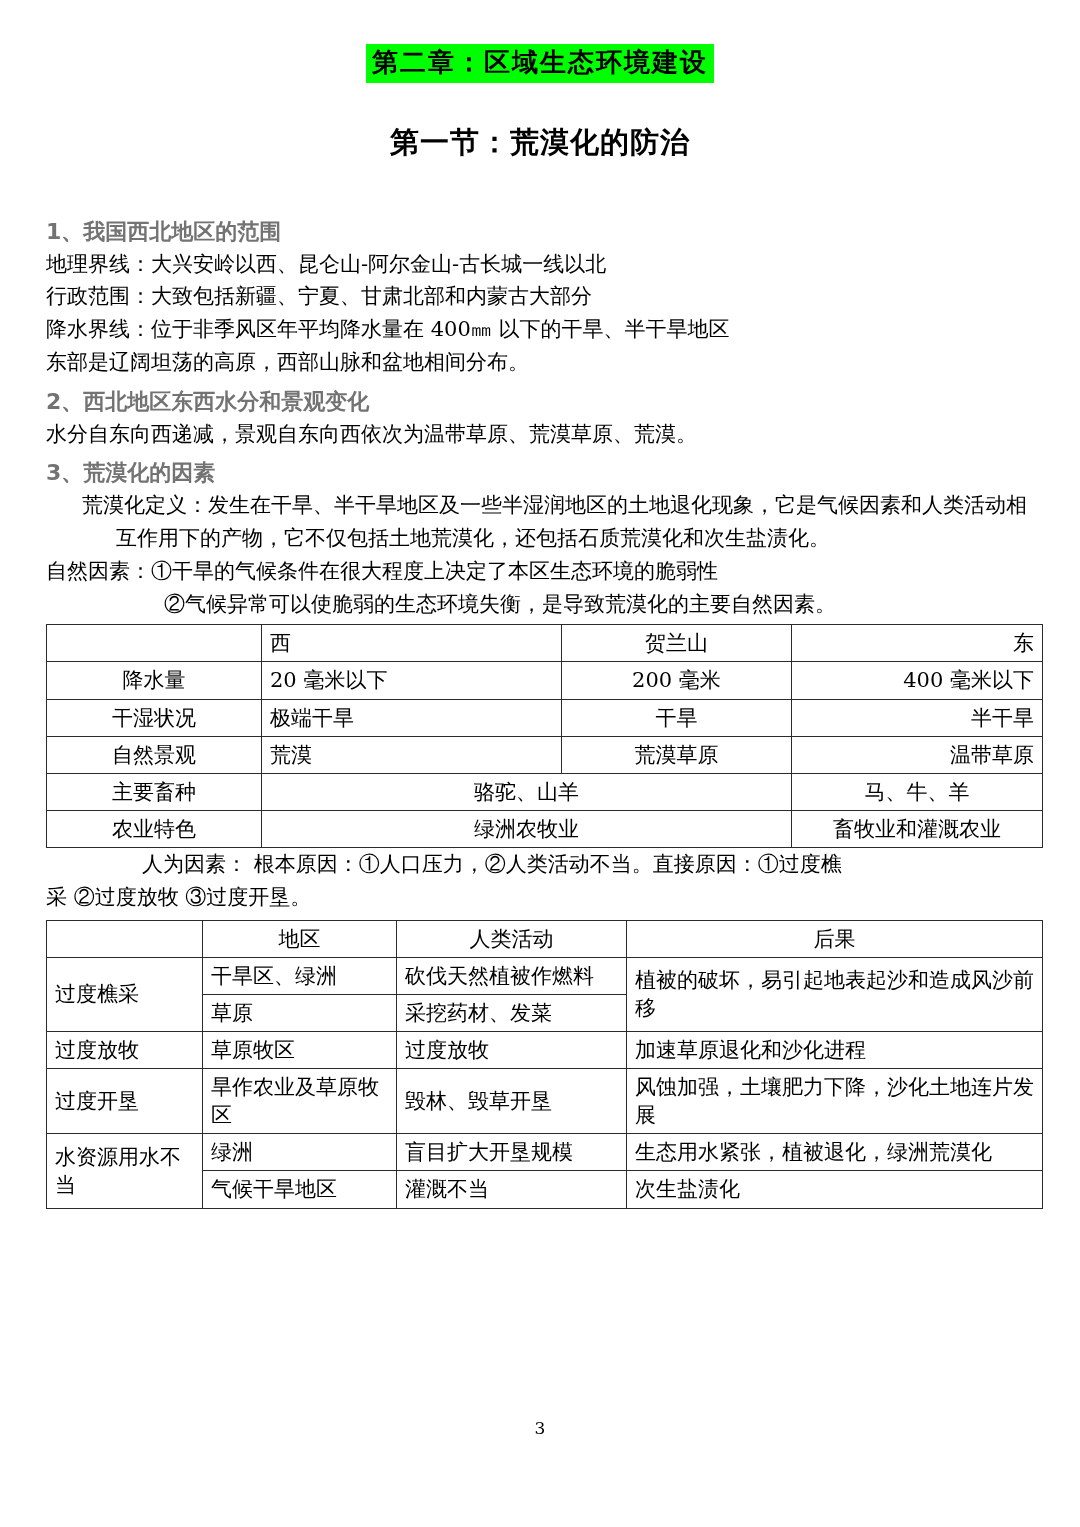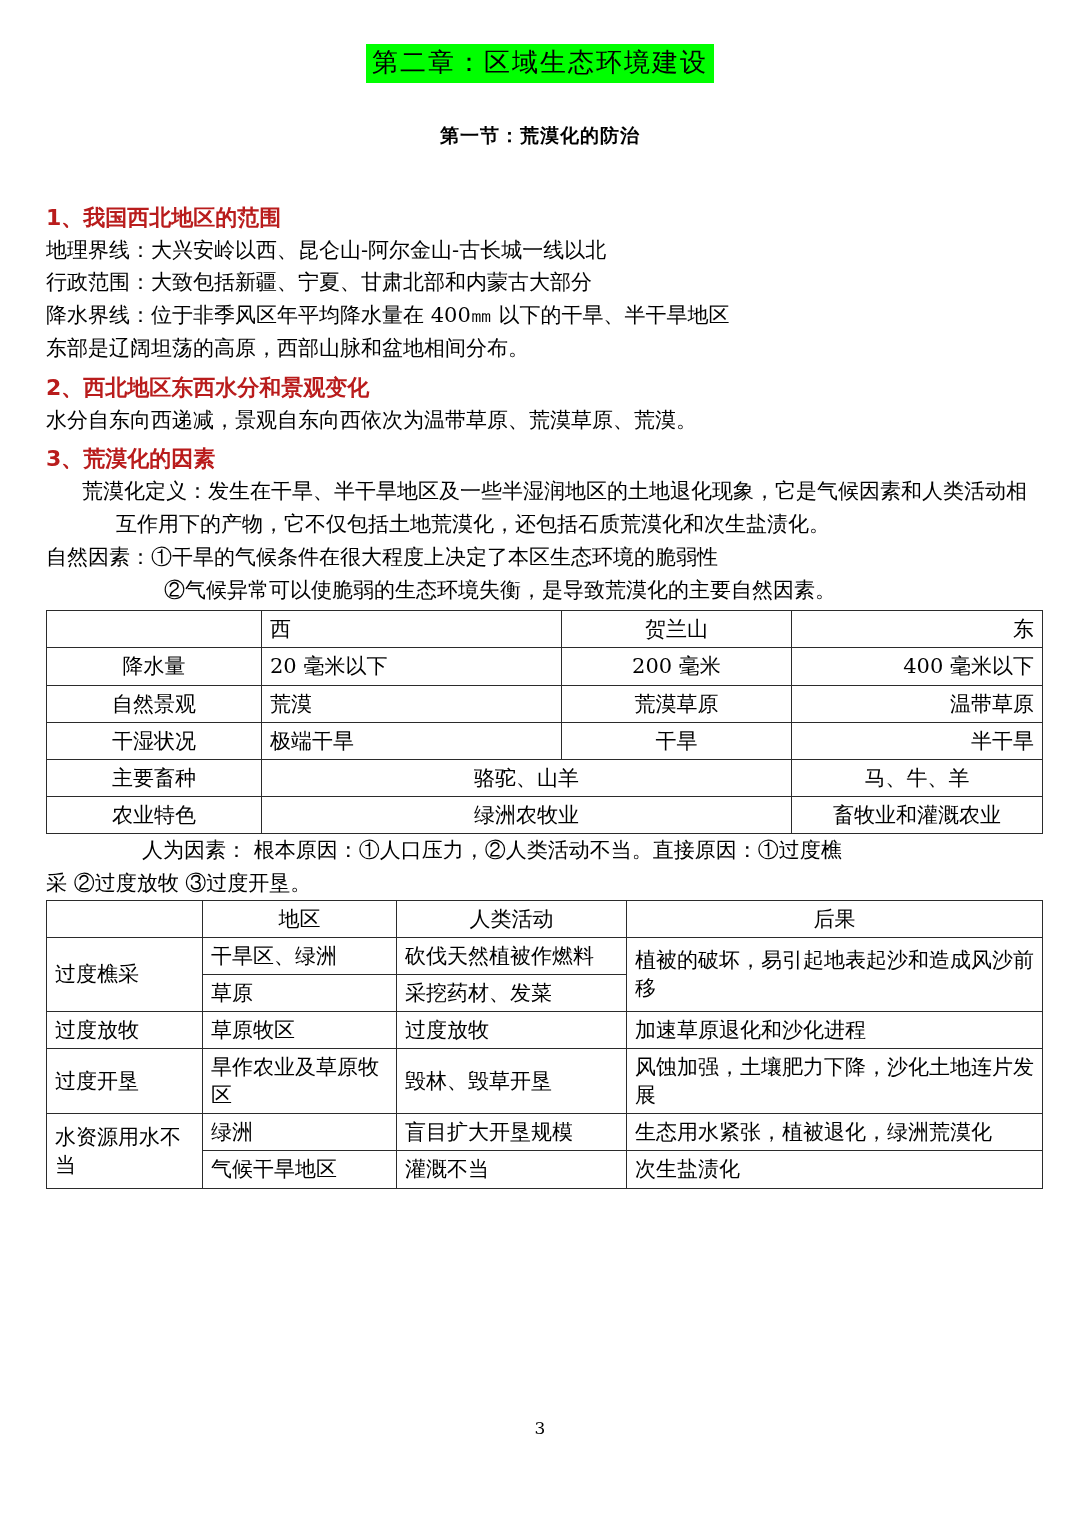--- a/index.html
+++ b/index.html
@@ -23,44 +23,44 @@
   
   .chapter-title-wrap {
     text-align: center;
     margin-top: 44px;
   }
   .chapter-title {
     display: inline-block;
     background: #00ff00;
     color: #000000;
     font-size: 26px;
-    font-weight: normal;
+    font-weight: bold;
     letter-spacing: 2px;
     padding: 2px 6px 4px 6px;
     line-height: 1.25;
     font-family: "DejaVu Sans", "Liberation Sans", sans-serif;
   }
   .section-title-wrap {
     text-align: center;
     margin-top: 40px;
   }
   .section-title {
     display: inline-block;
-    font-size: 19px;
+    font-size: 29px;
     font-weight: bold;
     letter-spacing: 1px;
     font-family: "DejaVu Serif", "Liberation Serif", serif;
   }
 
   
   .body-area {
     margin: 0 38px 0 46px;
   }
   .heading-blue {
-    color: #b91c1c;
+    color: #737373;
     font-size: 22px;
     font-weight: bold;
     font-family: "DejaVu Sans", "Liberation Sans", sans-serif;
     letter-spacing: 0px;
     line-height: 1.5;
     margin-top: 6px;
   }
   .para {
     font-size: 21px;
     line-height: 1.56;
@@ -91,21 +91,21 @@
     font-family: "DejaVu Serif", "Liberation Serif", serif;
   }
   table.doc-table td {
     border: 1px solid #2b2b2b;
     padding: 4px 8px;
     line-height: 1.34;
     vertical-align: middle;
     word-break: break-all;
   }
   .t1 { width: 996px; margin-left: 0px; margin-top: 4px; }
-  .t2 { width: 996px; margin-left: 0px; }
+  .t2 { width: 996px; margin-left: 0px; margin-top: 6px; }
 
   .c  { text-align: center; }
   .l  { text-align: left; }
   .r  { text-align: right; }
 
   
   .page-number {
     position: absolute;
     left: 0;
     right: 0;
@@ -161,30 +161,30 @@
           <td class="c">贺兰山</td>
           <td class="r">东</td>
         </tr>
         <tr>
           <td class="c">降水量</td>
           <td class="l">20 毫米以下</td>
           <td class="c">200 毫米</td>
           <td class="r">400 毫米以下</td>
         </tr>
         <tr>
+          <td class="c">干湿状况</td>
+          <td class="l">极端干旱</td>
+          <td class="c">干旱</td>
+          <td class="r">半干旱</td>
+        </tr>
+        <tr>
           <td class="c">自然景观</td>
           <td class="l">荒漠</td>
           <td class="c">荒漠草原</td>
           <td class="r">温带草原</td>
-        </tr>
-        <tr>
-          <td class="c">干湿状况</td>
-          <td class="l">极端干旱</td>
-          <td class="c">干旱</td>
-          <td class="r">半干旱</td>
         </tr>
         <tr>
           <td class="c">主要畜种</td>
           <td class="c" colspan="2">骆驼、山羊</td>
           <td class="c">马、牛、羊</td>
         </tr>
         <tr>
           <td class="c">农业特色</td>
           <td class="c" colspan="2">绿洲农牧业</td>
           <td class="c">畜牧业和灌溉农业</td>

